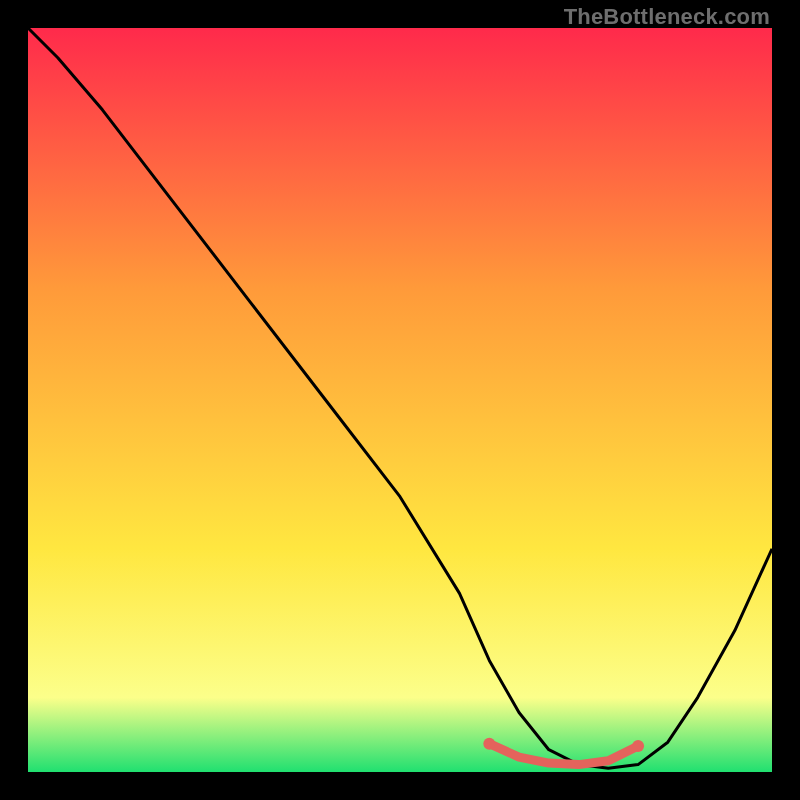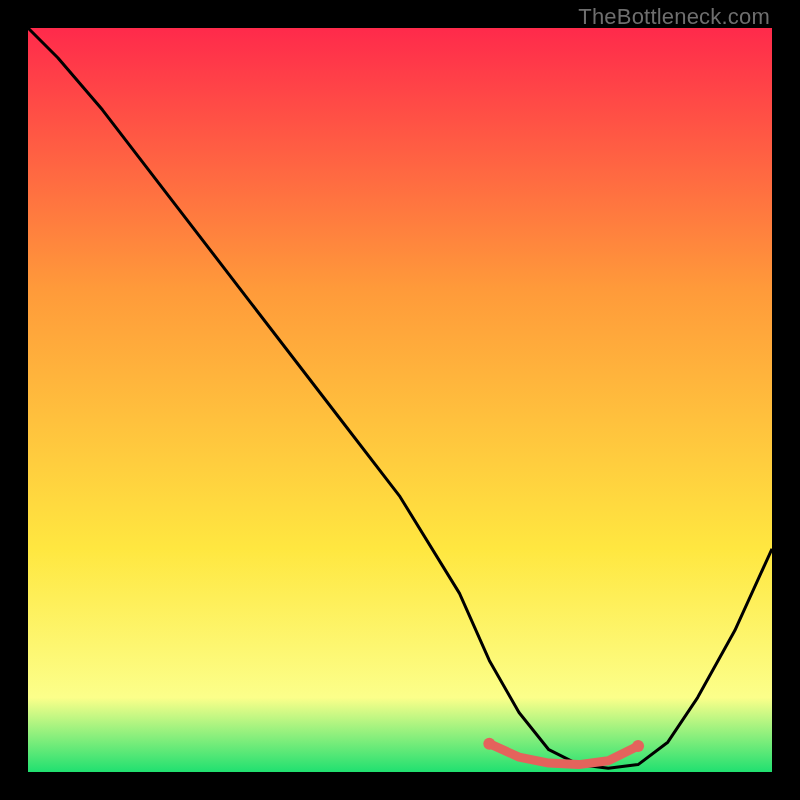--- a/index.html
+++ b/index.html
@@ -24,21 +24,21 @@
     left: 0;
     top: 0;
     width: 744px;
     height: 744px;
   }
   .watermark {
     position: absolute;
     top: 4px;
     right: 30px;
     font-size: 22px;
-    font-weight: 400;
+    font-weight: 700;
     color: #6e6e6e;
     letter-spacing: 0.2px;
     z-index: 10;
   }
 </style>
 </head>
 <body>
 
 <div class="watermark">TheBottleneck.com</div>
 

